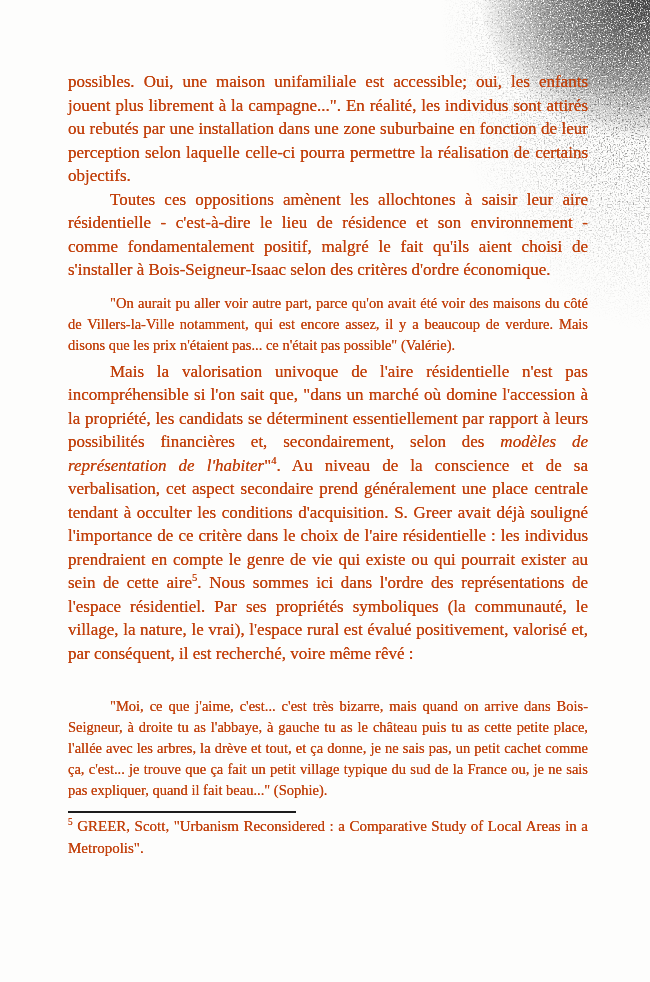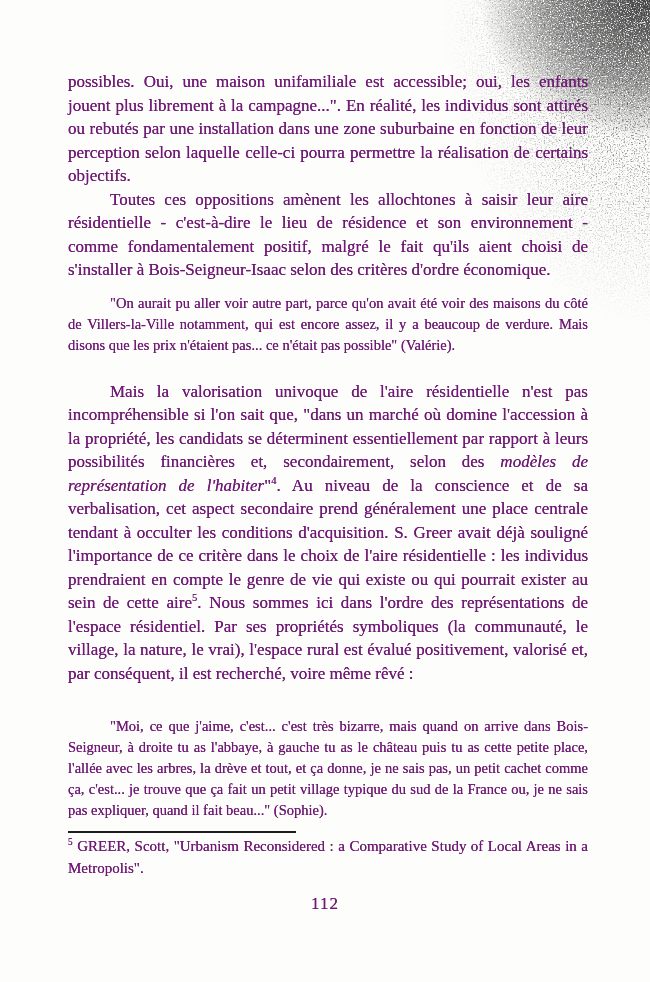--- a/index.html
+++ b/index.html
@@ -9,21 +9,21 @@
     height: 982px;
     overflow: hidden;
     background: #ffffff;
   }
   .page {
     position: relative;
     width: 650px;
     height: 982px;
     background: #fdfdfc;
     font-family: "Liberation Serif", "DejaVu Serif", serif;
-    color: #701a75;
+    color: #c2410c;
   }
   .scan-noise {
     position: absolute;
     top: 0;
     right: 0;
     pointer-events: none;
   }
   .text-col {
     position: absolute;
     top: 70px;
@@ -40,21 +40,21 @@
   }
   .noindent { text-indent: 0; }
   .quote {
     font-size: 14.5px;
     line-height: 21px;
     text-align: justify;
     text-indent: 42px;
     text-shadow: 0 0 0.3px currentColor;
   }
   .q1 { margin-top: 11px; }
-  .gap-before-p3 { margin-top: 24px; }
+  .gap-before-p3 { margin-top: 4px; }
   .q2 { margin-top: 31px; }
   .italic { font-style: italic; }
   sup {
     font-size: 0.62em;
     line-height: 0;
     vertical-align: super;
   }
   .footnote-rule {
     margin-top: 10px;
     width: 228px;
@@ -132,15 +132,14 @@
 
     <p class="quote q2">"Moi, ce que j'aime, c'est... c'est très bizarre, mais quand on arrive dans Bois-Seigneur, à droite tu as l'abbaye, à gauche tu as le château puis tu as cette petite place, l'allée avec les arbres, la drève et tout, et ça donne, je ne sais pas, un petit cachet comme ça, c'est... je trouve que ça fait un petit village typique du sud de la France ou, je ne sais pas expliquer, quand il fait beau..." (Sophie).</p>
 
     <div class="footnote-rule"></div>
 
 
     <p class="footnote"><sup>5</sup><span> GREER, Scott, "Urbanism Reconsidered : a Comparative Study of Local Areas in a Metropolis".</span></p>
 
   </div>
 
-  <div class="page-number">112</div>
 
 </div>
 
 </body></html>

